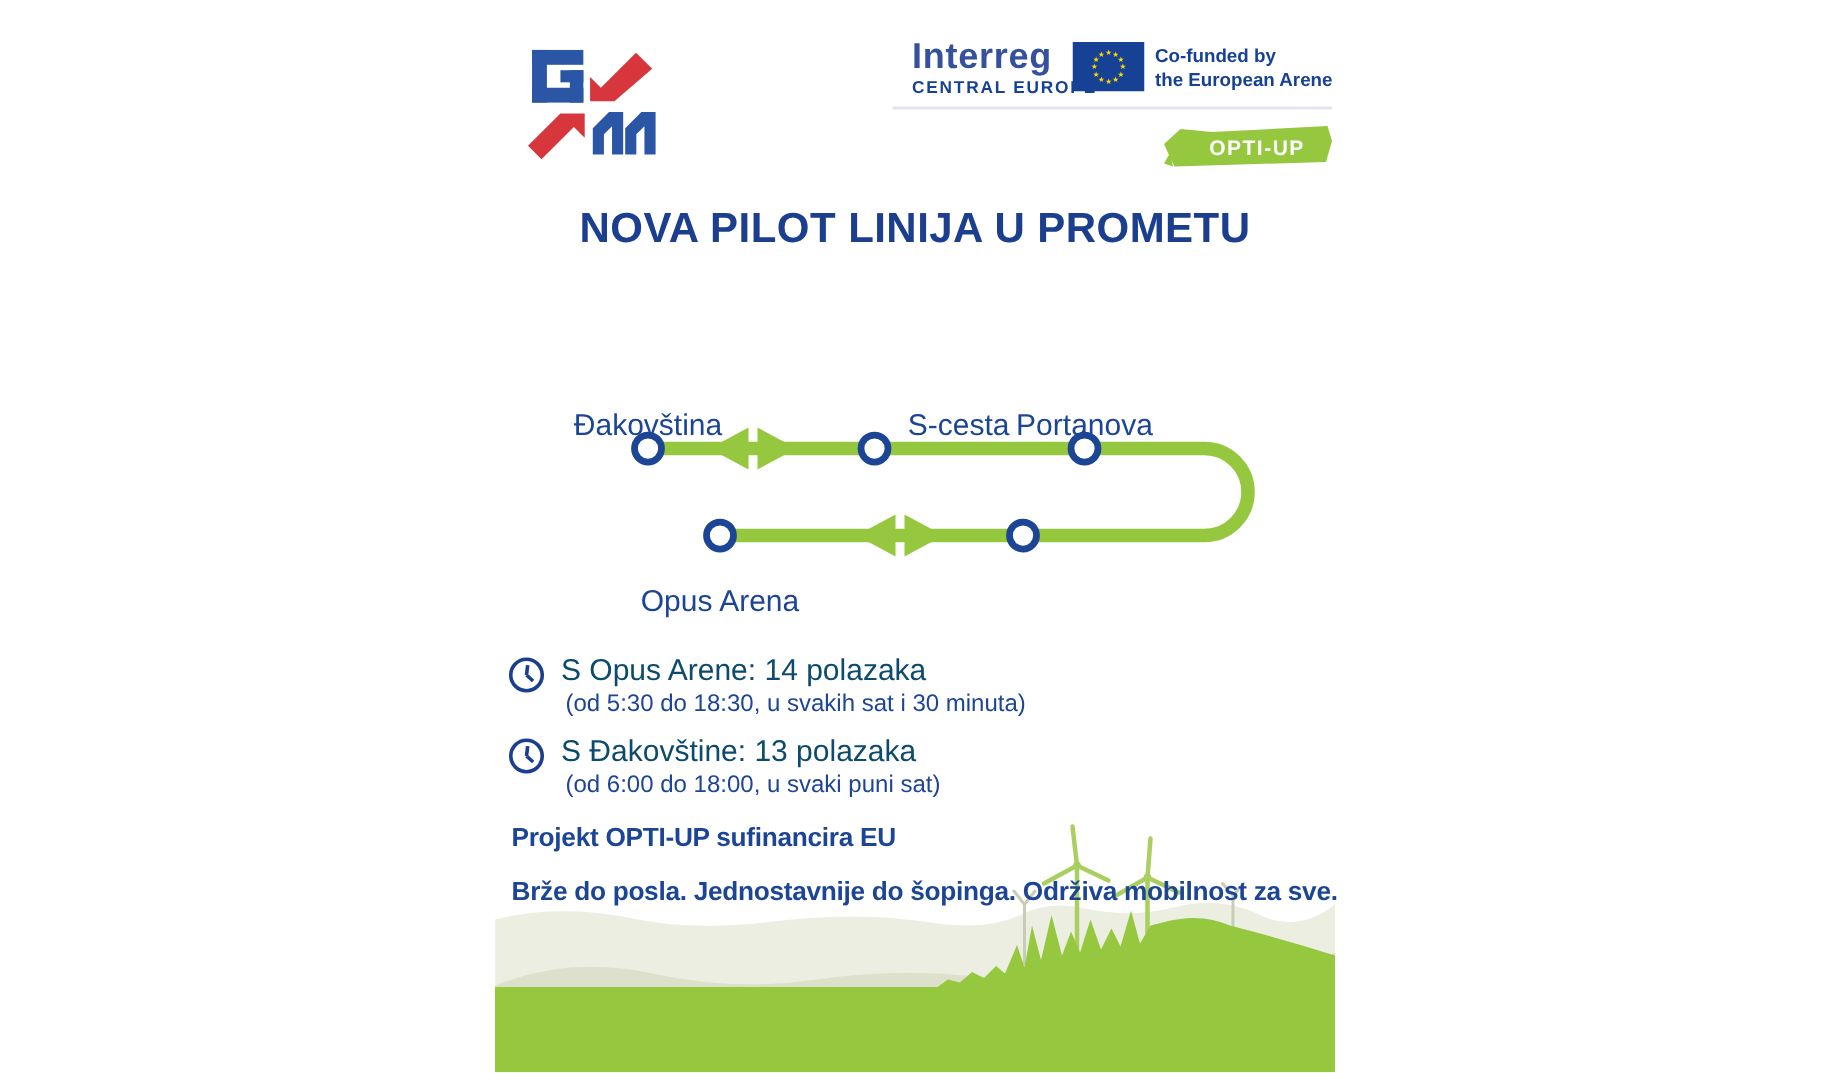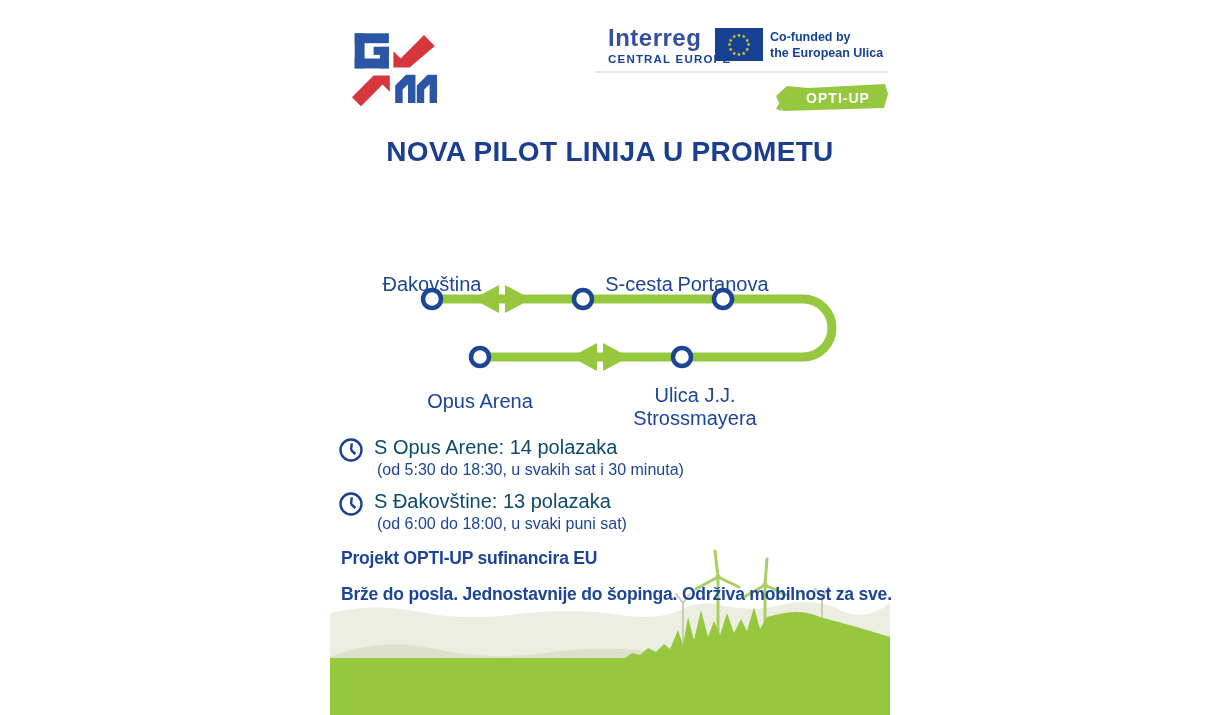--- a/index.html
+++ b/index.html
@@ -79,21 +79,21 @@
           <text x="19.25" y="26.5">★</text>
           <text x="15.77" y="23.1">★</text>
         <text x="14.5" y="18.3">★</text>
           <text x="15.77" y="13.6">★</text>
           <text x="19.25" y="10.1">★</text>
       </g>
     </svg>
 
     <div class="abs cofunded">
       <div>Co-funded by</div>
-      <div>the European Ulica</div>
+      <div>the European Arene</div>
     </div>
 
     <div class="abs separator"></div>
 
     <div class="abs badge">
       <svg width="116" height="29" viewBox="0 0 116 29">
         <path fill="#95C83E" d="M6 22 L2 13 L13 3 L34 5 L111 1 L114 11 L110 25 L42 27 L9 28 Z"></path>
         <polygon fill="#95C83E" points="2,26 6,19 8,28"></polygon>
       </svg>
       <span class="badge-label">OPTI-UP</span>
@@ -119,24 +119,20 @@
         <circle cx="393" cy="44" r="9"></circle>
         <circle cx="150" cy="102" r="9"></circle>
         <circle cx="352" cy="102" r="9"></circle>
       </g>
     </svg>
 
     <div class="abs stop-label" style="left:12px;top:261px;">Đakovština</div>
     <div class="abs stop-label" style="left:163px;top:261px;text-align:right;">S-cesta</div>
     <div class="abs stop-label" style="left:303px;top:261px;">Portanova</div>
     <div class="abs stop-label" style="left:60px;top:378px;">Opus Arena</div>
-    <div class="abs stop-label" style="left:275px;top:372px;">
-      <div>Ulica J.J.</div>
-      <div>Strossmayera</div>
-    </div>
 
     <svg class="abs clock" style="left:8px;top:437px;" viewBox="0 0 26 26">
       <circle cx="13" cy="13" r="10.5" fill="none" stroke="#1B3E8F" stroke-width="2.4"></circle>
       <path d="M13 13 L13.8 6.4 M13 13 L17.4 17" fill="none" stroke="#1B3E8F" stroke-width="2.4"></path>
     </svg>
     <div class="abs sched-h" style="left:44px;top:436px;">S Opus Arene: 14 polazaka</div>
     <div class="abs sched-d" style="left:47px;top:461px;">(od 5:30 do 18:30, u svakih sat i 30 minuta)</div>
 
     <svg class="abs clock" style="left:8px;top:491px;" viewBox="0 0 26 26">
       <circle cx="13" cy="13" r="10.5" fill="none" stroke="#1B3E8F" stroke-width="2.4"></circle>

